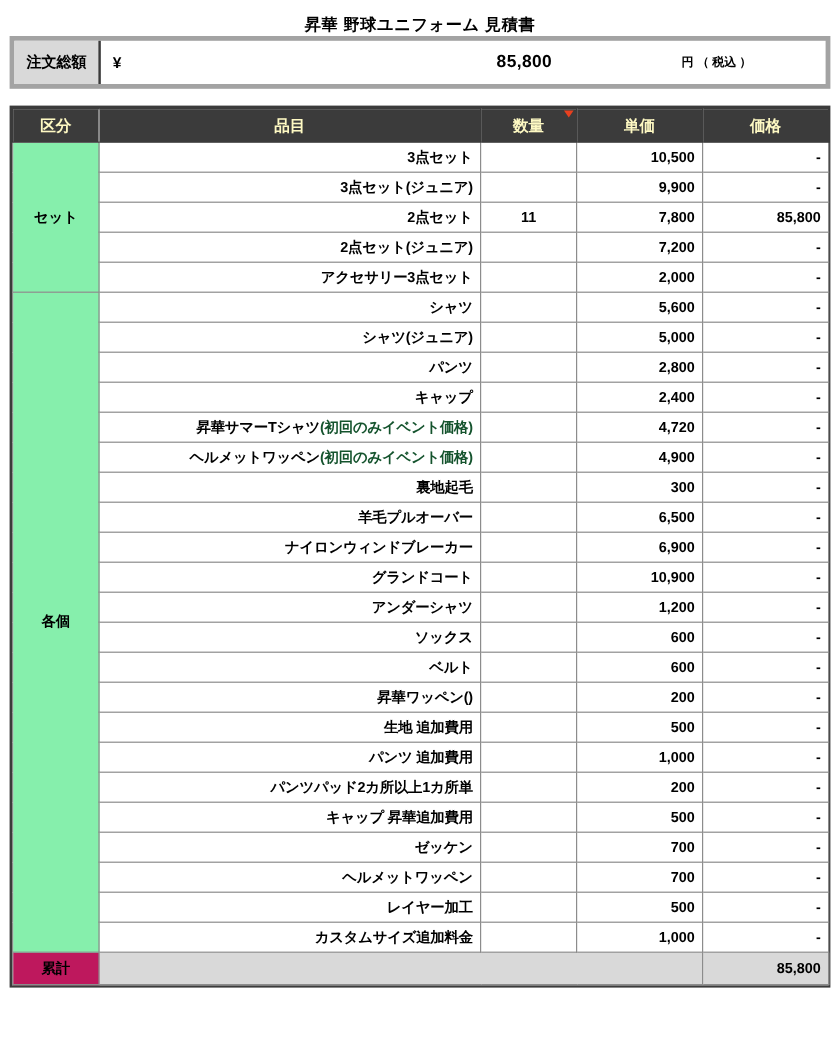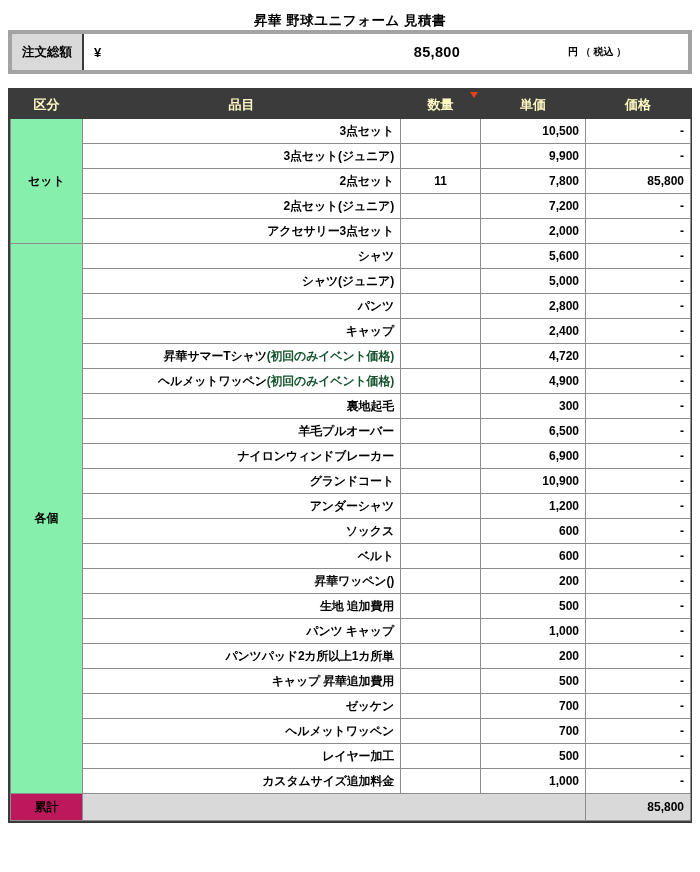--- a/index.html
+++ b/index.html
@@ -329,21 +329,21 @@
             <td class="price">200</td>
             <td class="amount">-</td>
           </tr>
           <tr>
             <td class="item"><span>生地 追加費用</span></td>
             <td class="qty"></td>
             <td class="price">500</td>
             <td class="amount">-</td>
           </tr>
           <tr>
-            <td class="item"><span>パンツ キャップ</span></td>
+            <td class="item"><span>パンツ 追加費用</span></td>
             <td class="qty"></td>
             <td class="price">1,000</td>
             <td class="amount">-</td>
           </tr>
           <tr>
             <td class="item"><span>パンツパッド2カ所以上1カ所単</span></td>
             <td class="qty"></td>
             <td class="price">200</td>
             <td class="amount">-</td>
           </tr>

